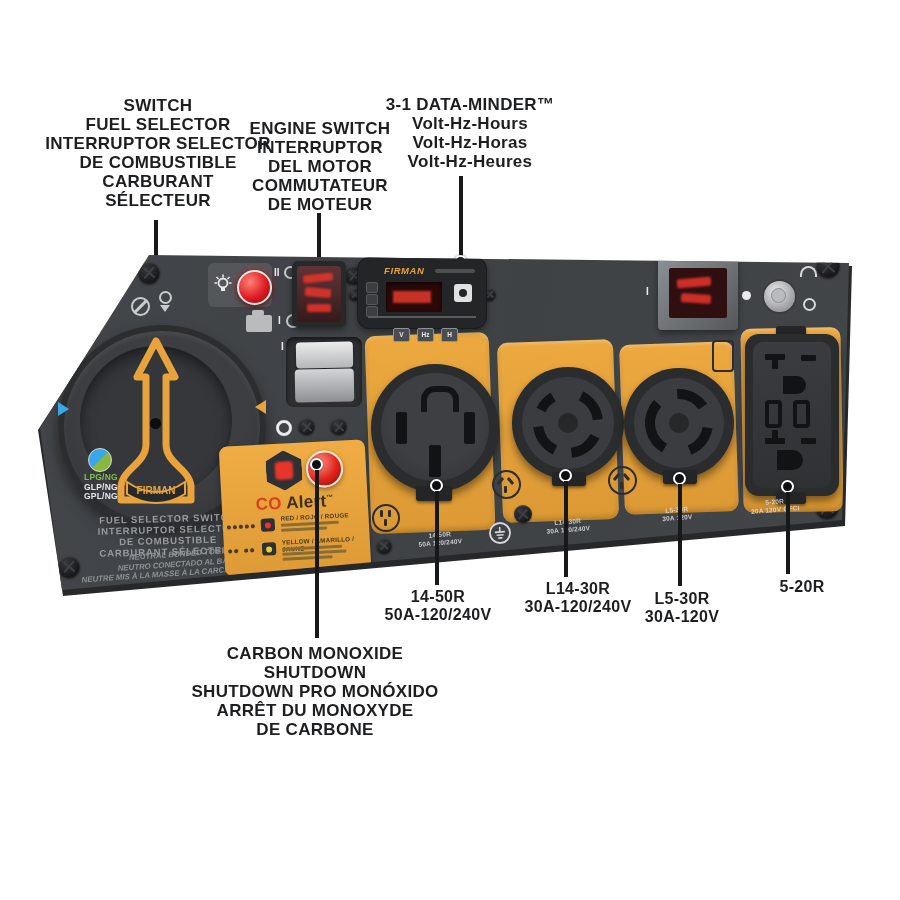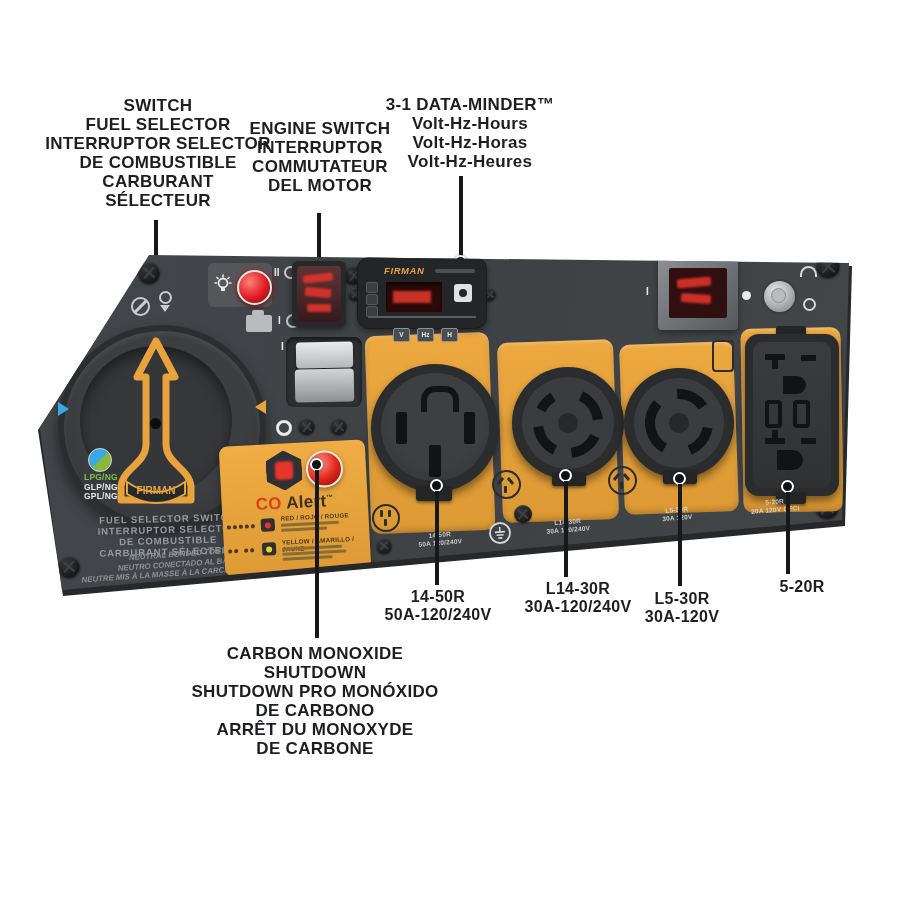--- a/index.html
+++ b/index.html
@@ -145,22 +145,23 @@
     <div>SWITCH</div>
     <div>FUEL SELECTOR</div>
     <div>INTERRUPTOR SELECTOR</div>
     <div>DE COMBUSTIBLE</div>
     <div>CARBURANT</div>
     <div>SÉLECTEUR</div>
   </div>
   <div class="callout" style="left:230px;top:119px;width:180px;">
     <div>ENGINE SWITCH</div>
     <div>INTERRUPTOR</div>
+    <div>DEL MOTOR</div>
     <div>COMMUTATEUR</div>
-    <div>DEL MOTOR</div>
+    <div>DE MOTEUR</div>
   </div>
   <div class="callout" style="left:375px;top:95px;width:190px;text-align:center;">
     <div>3-1 DATA-MINDER™</div>
     <div>Volt-Hz-Hours</div>
     <div>Volt-Hz-Horas</div>
     <div>Volt-Hz-Heures</div>
   </div>
 
   <div class="cline" style="left:154px;top:220px;height:104px;"></div>
   <div class="cdot" style="left:149px;top:322px;"></div>
@@ -429,17 +430,16 @@
     <div>L5-30R</div>
     <div>30A-120V</div>
   </div>
   <div class="callout" style="left:712px;top:578px;width:180px;font-size:16px;line-height:18px;">
     <div>5-20R</div>
   </div>
   <div class="callout" style="left:185px;top:644px;width:260px;">
     <div>CARBON MONOXIDE</div>
     <div>SHUTDOWN</div>
     <div>SHUTDOWN PRO MONÓXIDO</div>
-    <div>DE CARBONO</div>
     <div>ARRÊT DU MONOXYDE</div>
     <div>DE CARBONE</div>
   </div>
 </div>
 
 </body></html>

